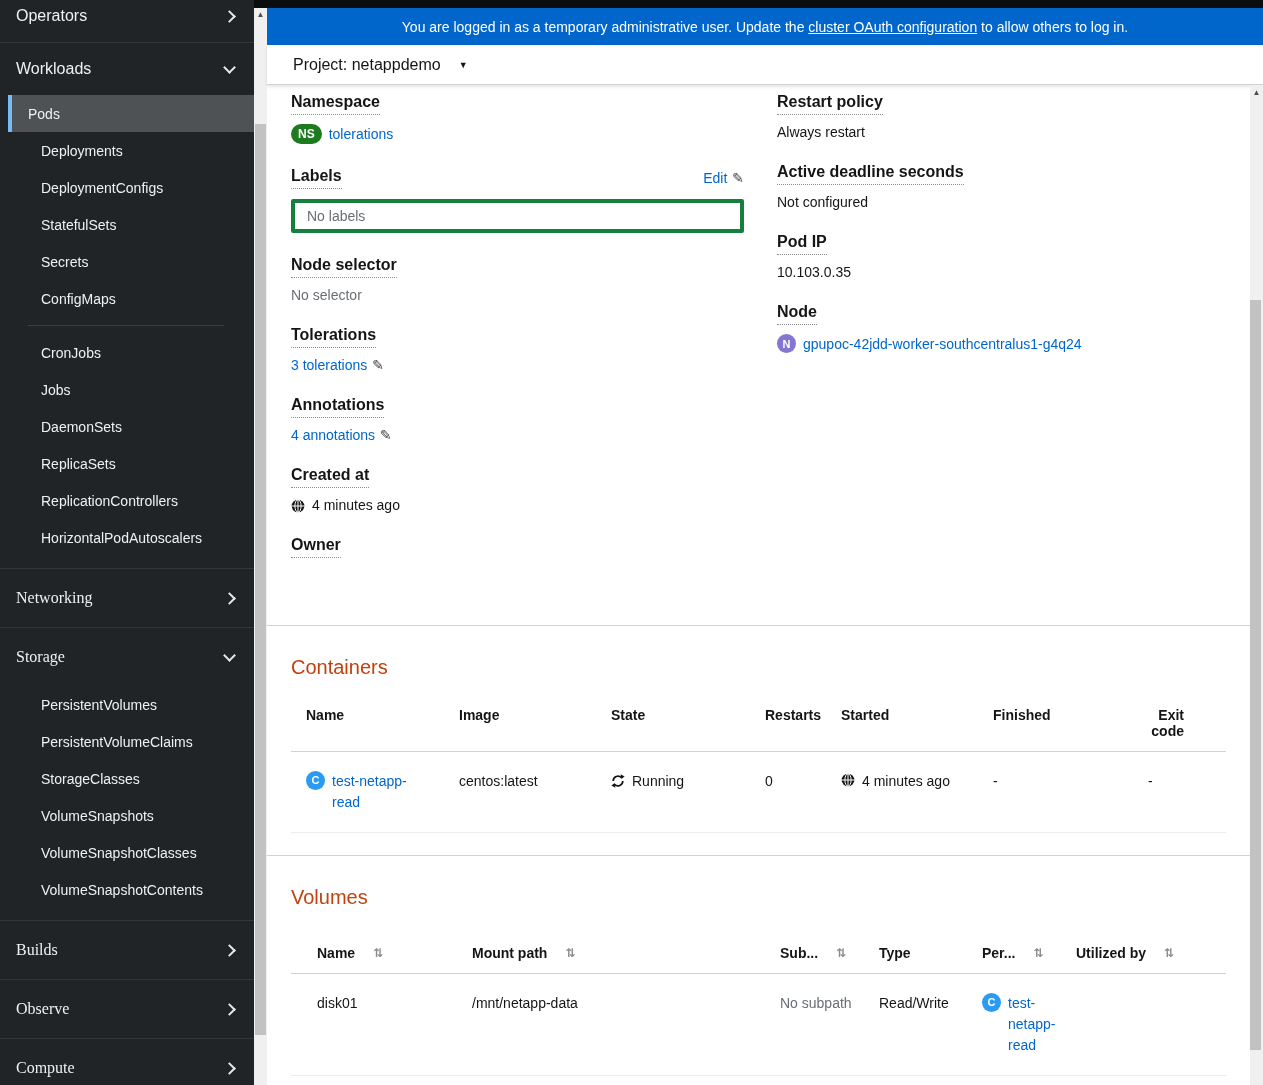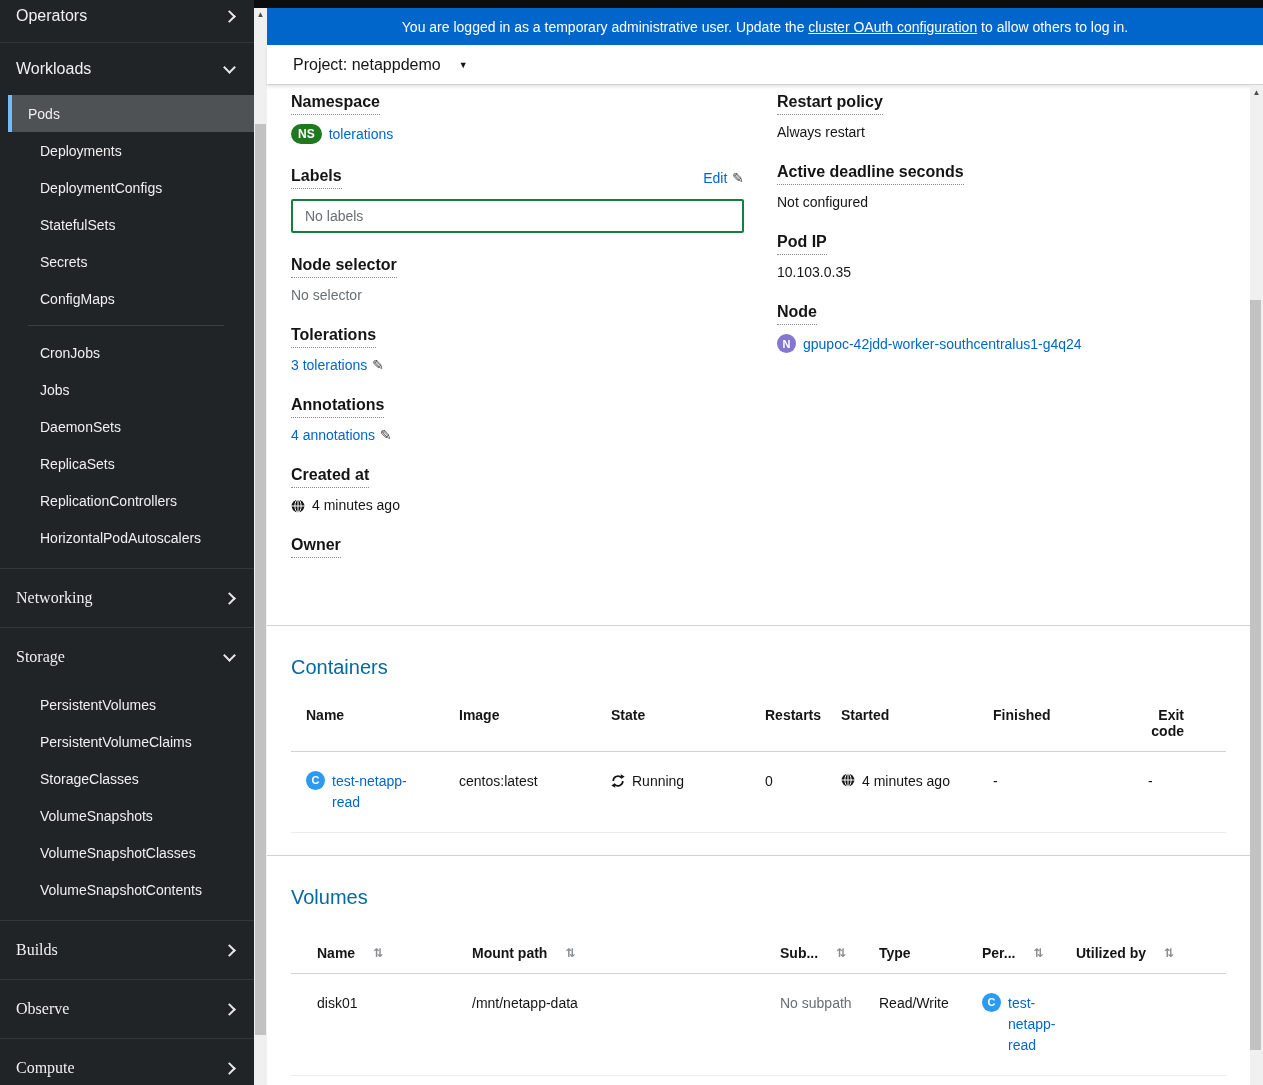--- a/index.html
+++ b/index.html
@@ -18,21 +18,21 @@
   .nav-top {
     height:52px; display:flex; align-items:center; justify-content:space-between;
     padding:0 20px 0 16px; font-size:16px; cursor:pointer;
   }
   .nav-top.tall { height:58px;font-family:Liberation Serif, serif; }
   .nav-hr { border:0; border-top:1px solid #343639; }
   .nav-hr.inset { margin:8px 30px 8px 28px; border-top-color:#3c3f42; }
   .sub-list { list-style:none; }
   .sub-item {
     height:37px; display:flex; align-items:center; font-size:14px;
-    padding-left:40px; margin-left:0; cursor:pointer; color:#f0f0f0;
+    padding-left:24px; margin-left:17px; cursor:pointer; color:#f0f0f0;
   }
   .sub-item.selected {
     background:#4f5255; border-left:4px solid #73bcf7;
     margin-left:8px; padding-left:16px;
   }
   .group-pad { padding-bottom:12px; }
   .chev { width:9px; height:9px; border-right:2px solid #e8e8e8; border-bottom:2px solid #e8e8e8; display:inline-block; }
   .chev.right { transform:rotate(-45deg); }
   .chev.down  { transform:rotate(45deg); margin-top:-4px; }
 
@@ -82,40 +82,40 @@
   .term-row { display:flex; justify-content:space-between; align-items:center; }
   .term {
     display:inline-block; font-weight:700; font-size:16px; color:#151515;
     border-bottom:1px dotted #8a8d90; padding-bottom:3px;
   }
   .dvalue { margin-top:9px; font-size:14px; color:#151515; display:flex; align-items:center; gap:7px; }
   .muted { color:#6a6e73; }
   a.link { color:#0066cc; text-decoration:none; cursor:pointer; }
   .pencil { color:#3c3f42; font-size:14px; margin-left:5px; }
   .empty-box {
-    margin-top:10px; height:34px; border:2px solid #15803d; border-radius:2px;
+    margin-top:10px; height:34px; border:4px solid #15803d; border-radius:2px;
     display:flex; align-items:center; padding:0 12px; color:#6a6e73; background:#fff;
   }
   .badge-pill {
     display:inline-flex; align-items:center; justify-content:center;
     min-width:30px; height:20px; padding:0 7px; border-radius:11px;
     color:#fff; font-size:12px; font-weight:700; flex:0 0 auto;
   }
   .badge-circle {
     display:inline-flex; align-items:center; justify-content:center;
     width:19px; height:19px; border-radius:50%; color:#fff; font-size:11px; font-weight:700; flex:0 0 auto;
   }
   .ns-badge { background:#1e7a1e; }
   .node-badge { background:#8476d1; }
   .c-badge { background:#2b9af3; }
   .pvc-badge { background:#2b9af3; border-radius:12px; }
 
   
   .section { border-top:1px solid #d2d2d2; padding:30px 24px 0 24px; background:#fff; }
-  .section h2 { font-size:20px; font-weight:400; color:#0369a1; }
+  .section h2 { font-size:20px; font-weight:400; color:#c2410c; }
   .containers-sec h2 { margin-bottom:22px; }
   .volumes-sec h2 { margin-bottom:30px; }
 
   .tbl { width:100%; }
   .crow {
     display:grid; grid-template-columns:153px 152px 154px 76px 152px 155px 1fr;
     padding-left:15px; align-items:start;
   }
   .vrow {
     display:grid; grid-template-columns:155px 308px 99px 103px 94px 1fr;

